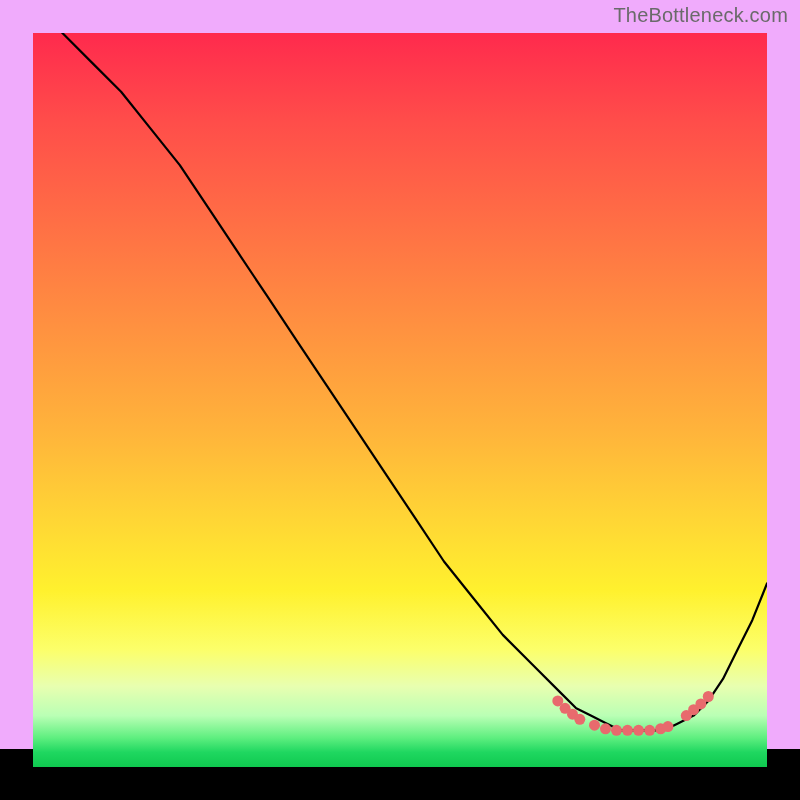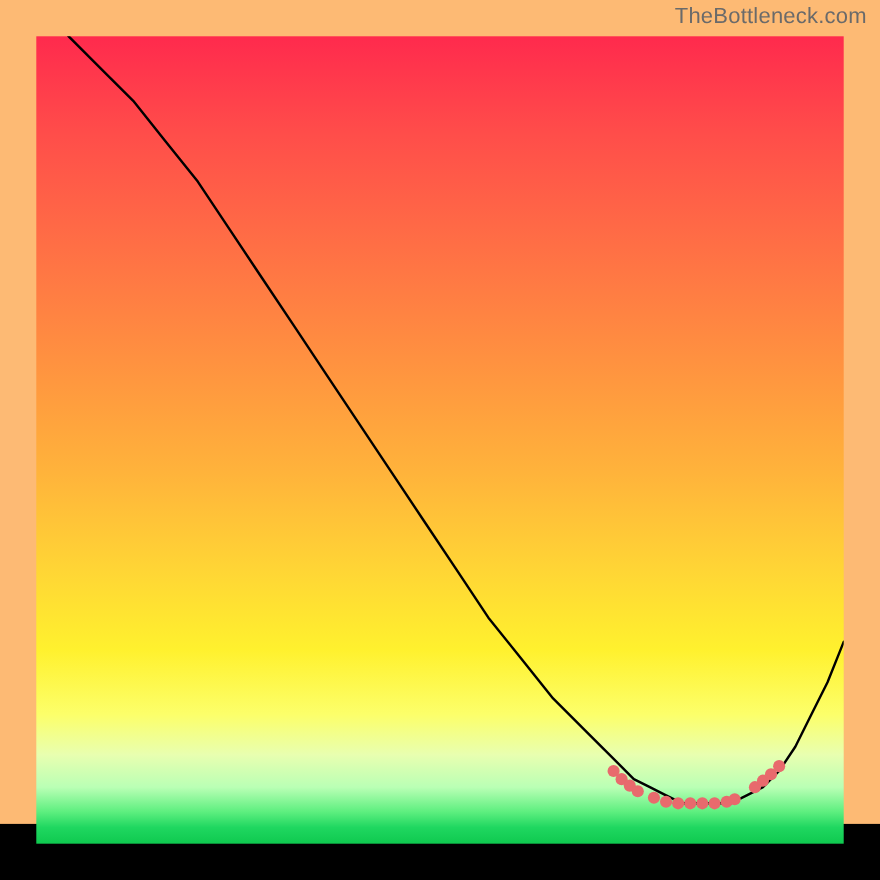--- a/index.html
+++ b/index.html
@@ -8,21 +8,21 @@
     width: 800px;
     height: 800px;
     background: #000;
     overflow: hidden;
     font-family: Arial, Helvetica, sans-serif;
   }
   .frame {
     position: relative;
     width: 800px;
     height: 749px;
-    background: #fdba74;
+    background: #f0abfc;
   }
   .watermark {
     position: absolute;
     top: 4px;
     right: 12px;
     color: #6a6a6a;
     font-size: 20px;
     font-weight: 500;
     letter-spacing: 0.2px;
     user-select: none;

